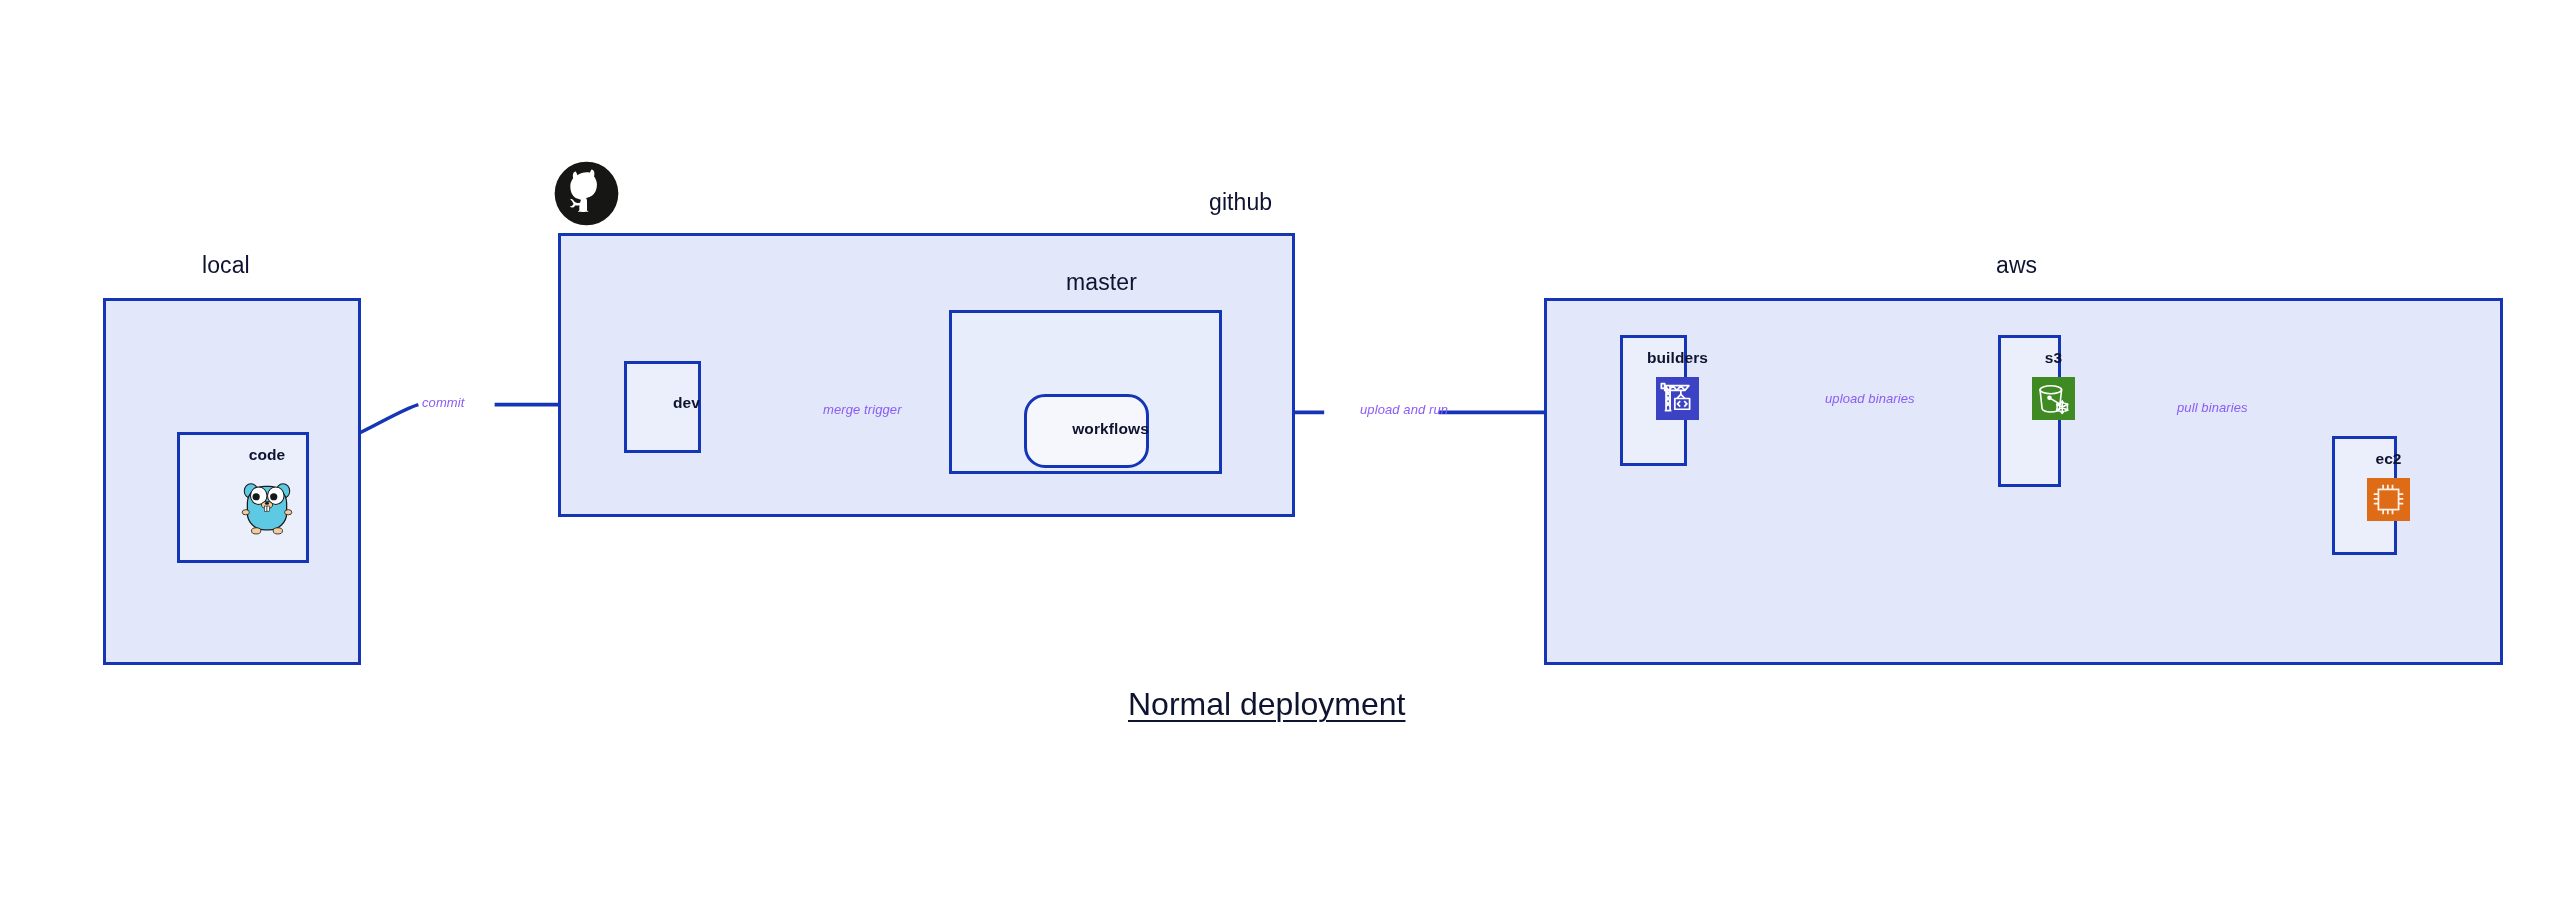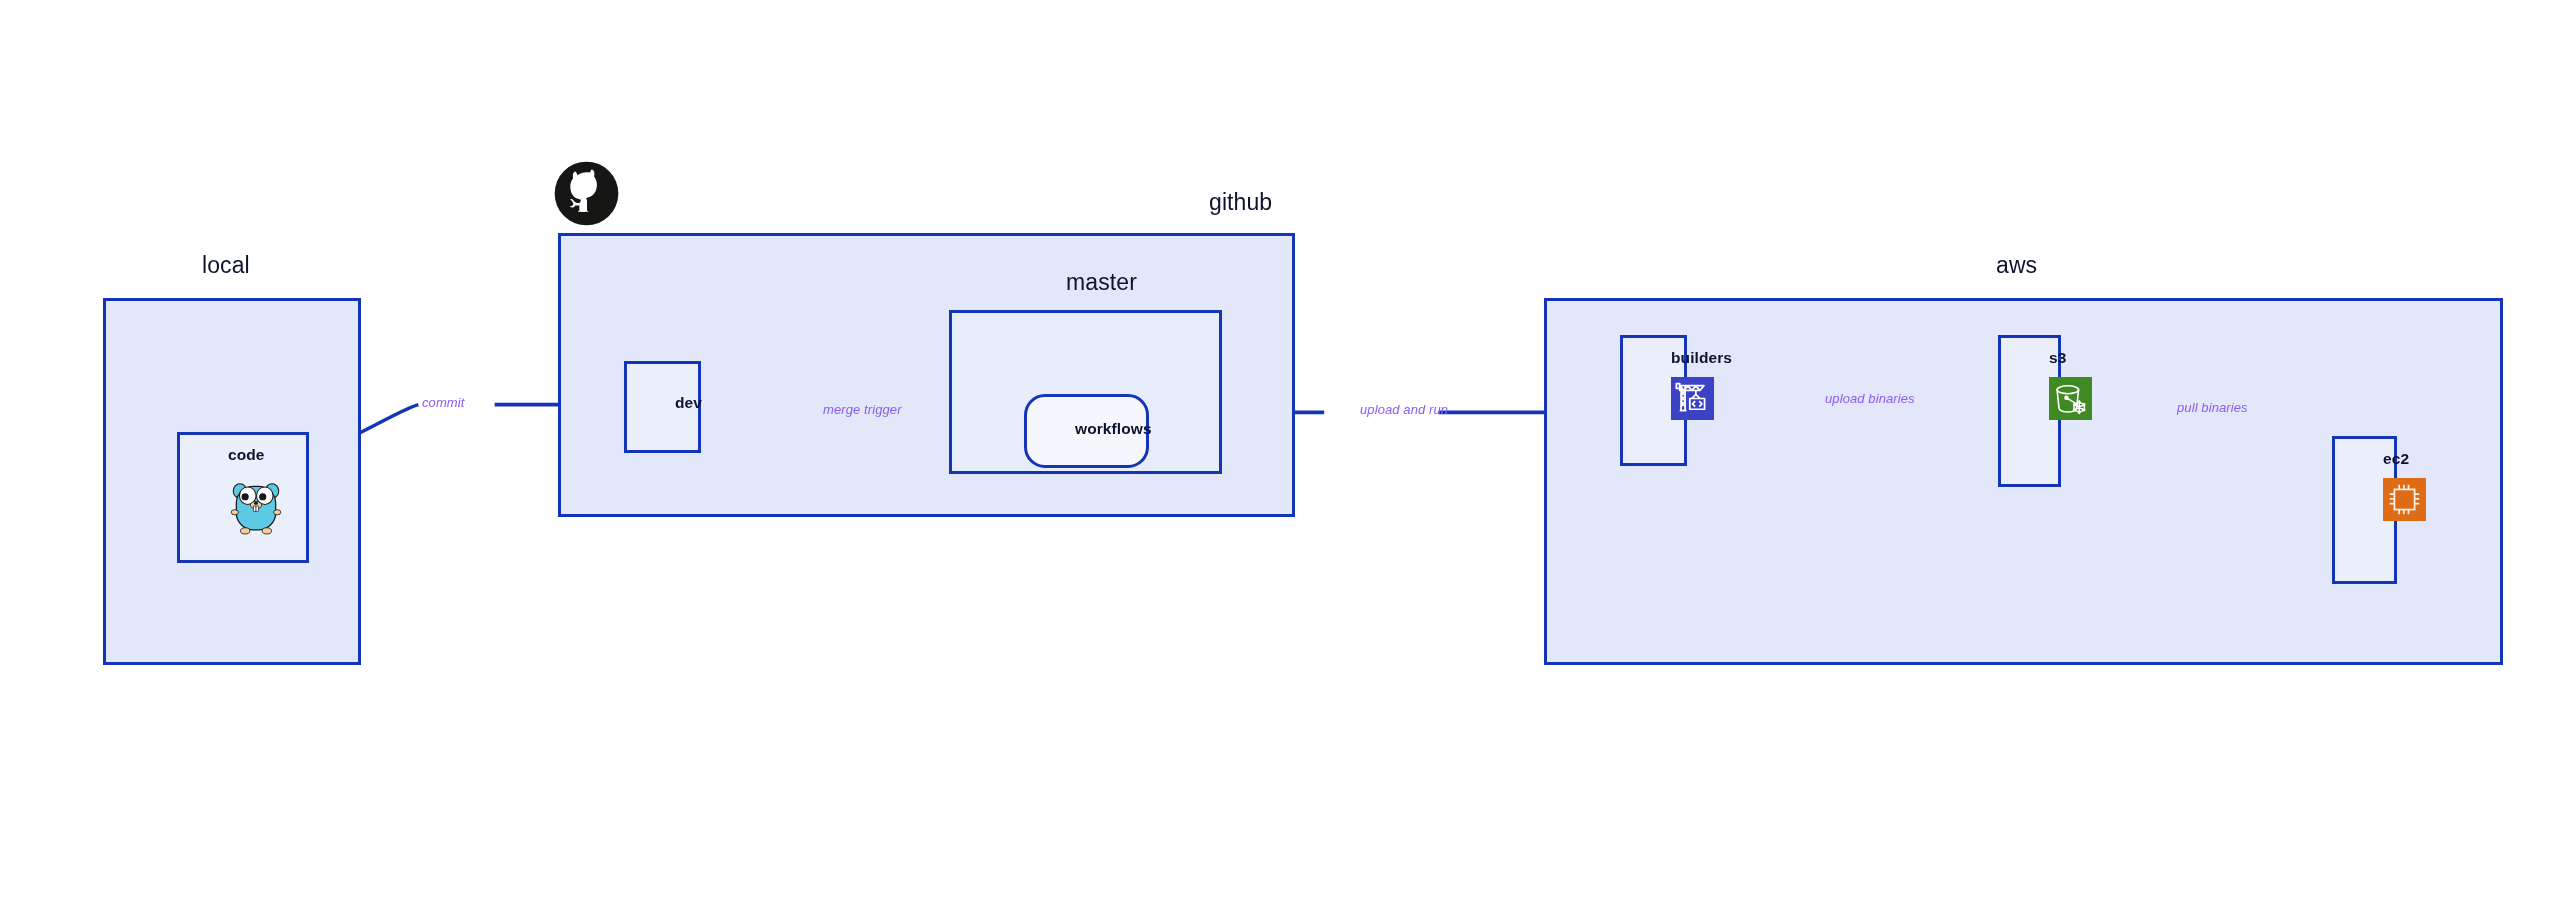--- a/index.html
+++ b/index.html
@@ -38,20 +38,21 @@
     letter-spacing: 0.1px;
   }
   
   .node {
     position: absolute;
     box-sizing: border-box;
     border: 3.6px solid #1435B5;
     background: #EBEFFB;
     display: flex;
     flex-direction: column;
+    align-items: center;
     padding-left: 48px;
   }
   .node.white {
     background: #F5F7FD;
   }
   .node-label {
     color: #0E1330;
     font-size: 15.5px;
     font-weight: bold;
     margin-top: 11.3px;
@@ -216,21 +217,21 @@
             <path d="M0 -9 V9 M-8 -4.5 L8 4.5 M-8 4.5 L8 -4.5"></path>
             <path d="M0 -9 l-2.6 3 M0 -9 l2.6 3 M0 9 l-2.6 -3 M0 9 l2.6 -3"></path>
             <path d="M-8 -4.5 l0.4 3.8 M-8 -4.5 l3.6 -1.2 M8 4.5 l-0.4 -3.8 M8 4.5 l-3.6 1.2"></path>
             <path d="M-8 4.5 l3.6 1.2 M-8 4.5 l0.4 -3.8 M8 -4.5 l-3.6 -1.2 M8 -4.5 l-0.4 3.8"></path>
           </g>
         </g>
       </svg>
     </div>
   </div>
 
-  <div class="node" style="left:2332px; top:436px; width:65px; height:148px;">
+  <div class="node" style="left:2332px; top:436px; width:65px; height:119px;">
     <div class="node-label">ec2</div>
     <div class="node-icon">
       <svg width="43" height="43" viewBox="0 0 64 64">
         <rect x="0" y="0" width="64" height="64" fill="#DE6B15"></rect>
         <g fill="none" stroke="#FDF2EA" stroke-width="2.6">
           <rect x="17" y="17" width="30" height="30"></rect>
           <path d="M24 17 V10 M31 17 V10 M38 17 V10
                    M24 47 V54 M31 47 V54 M38 47 V54
                    M17 24 H10 M17 31 H10 M17 38 H10
                    M47 24 H54 M47 31 H54 M47 38 H54"></path>
@@ -238,15 +239,16 @@
       </svg>
     </div>
   </div>
 
   <div class="edge-label" style="left:422px; top:395px;">commit</div>
   <div class="edge-label" style="left:823px; top:402px;">merge trigger</div>
   <div class="edge-label" style="left:1328px; top:402px;margin-left:32px;">upload and run</div>
   <div class="edge-label" style="left:1825px; top:391px;">upload binaries</div>
   <div class="edge-label" style="left:2177px; top:400px;">pull binaries</div>
 
+  <div id="diagram-title" style="left:1128px; top:686px;">Normal deployment</div>
 
 </div>
 
 
 </body></html>

